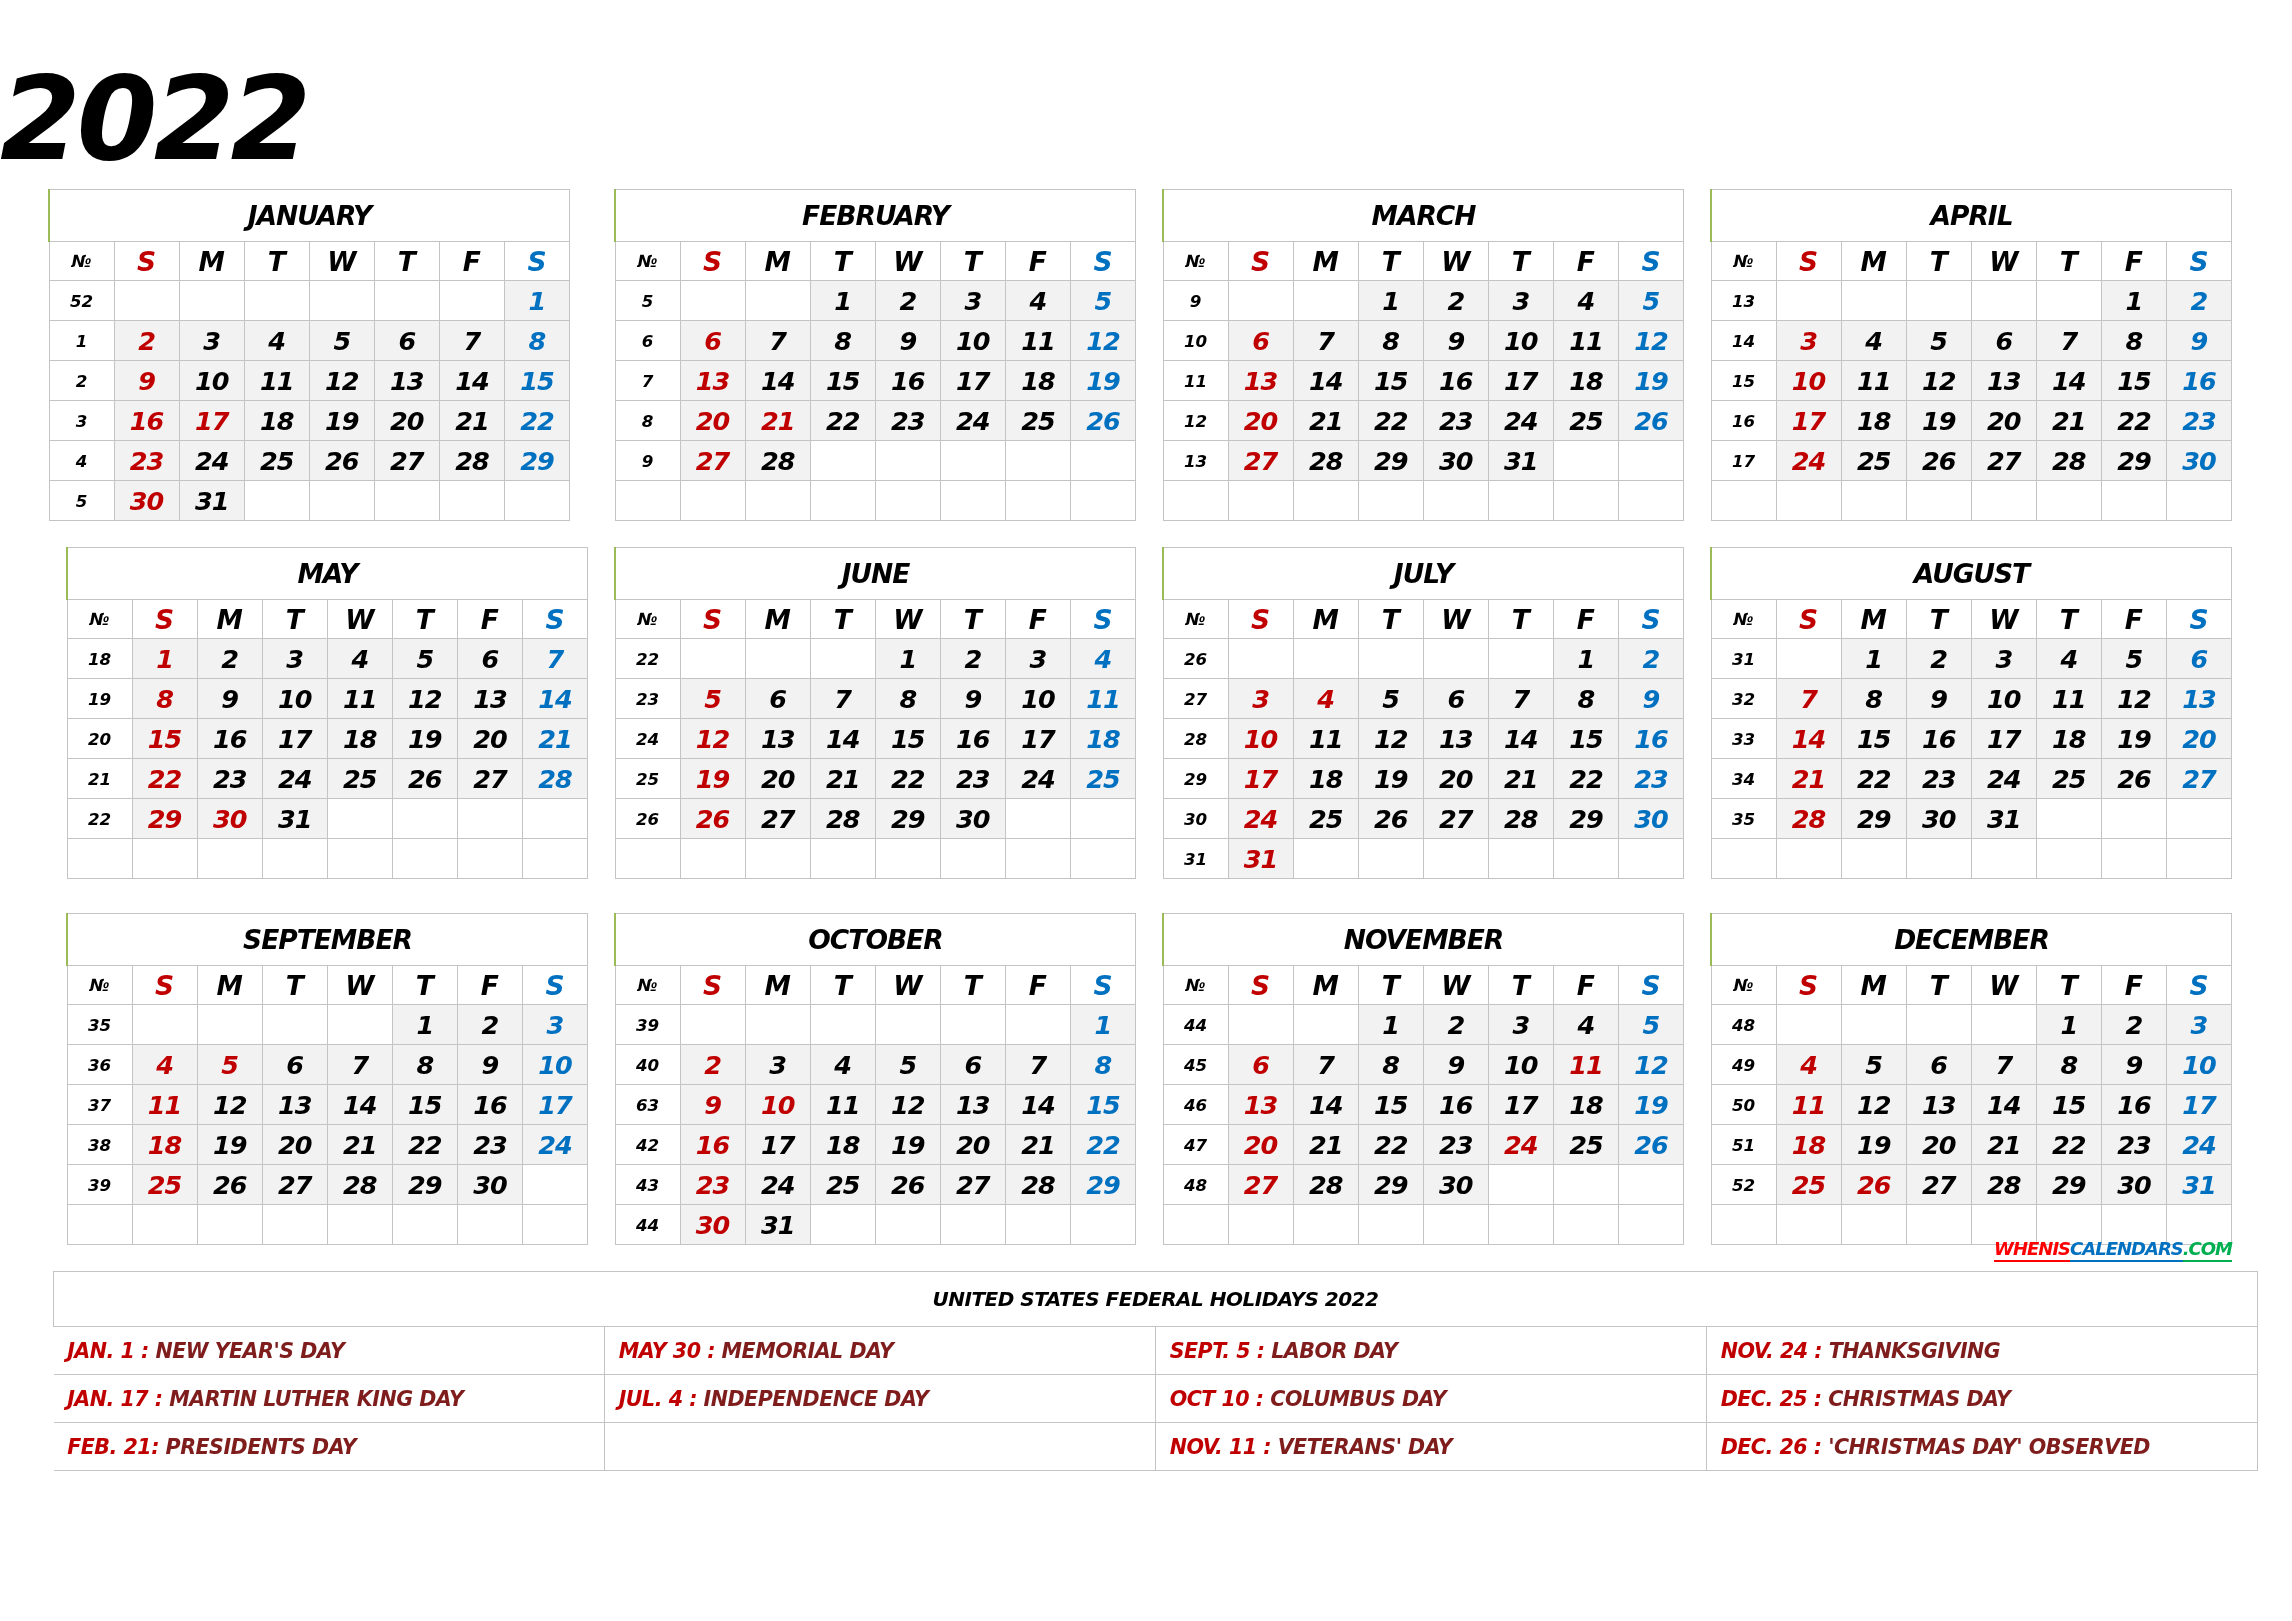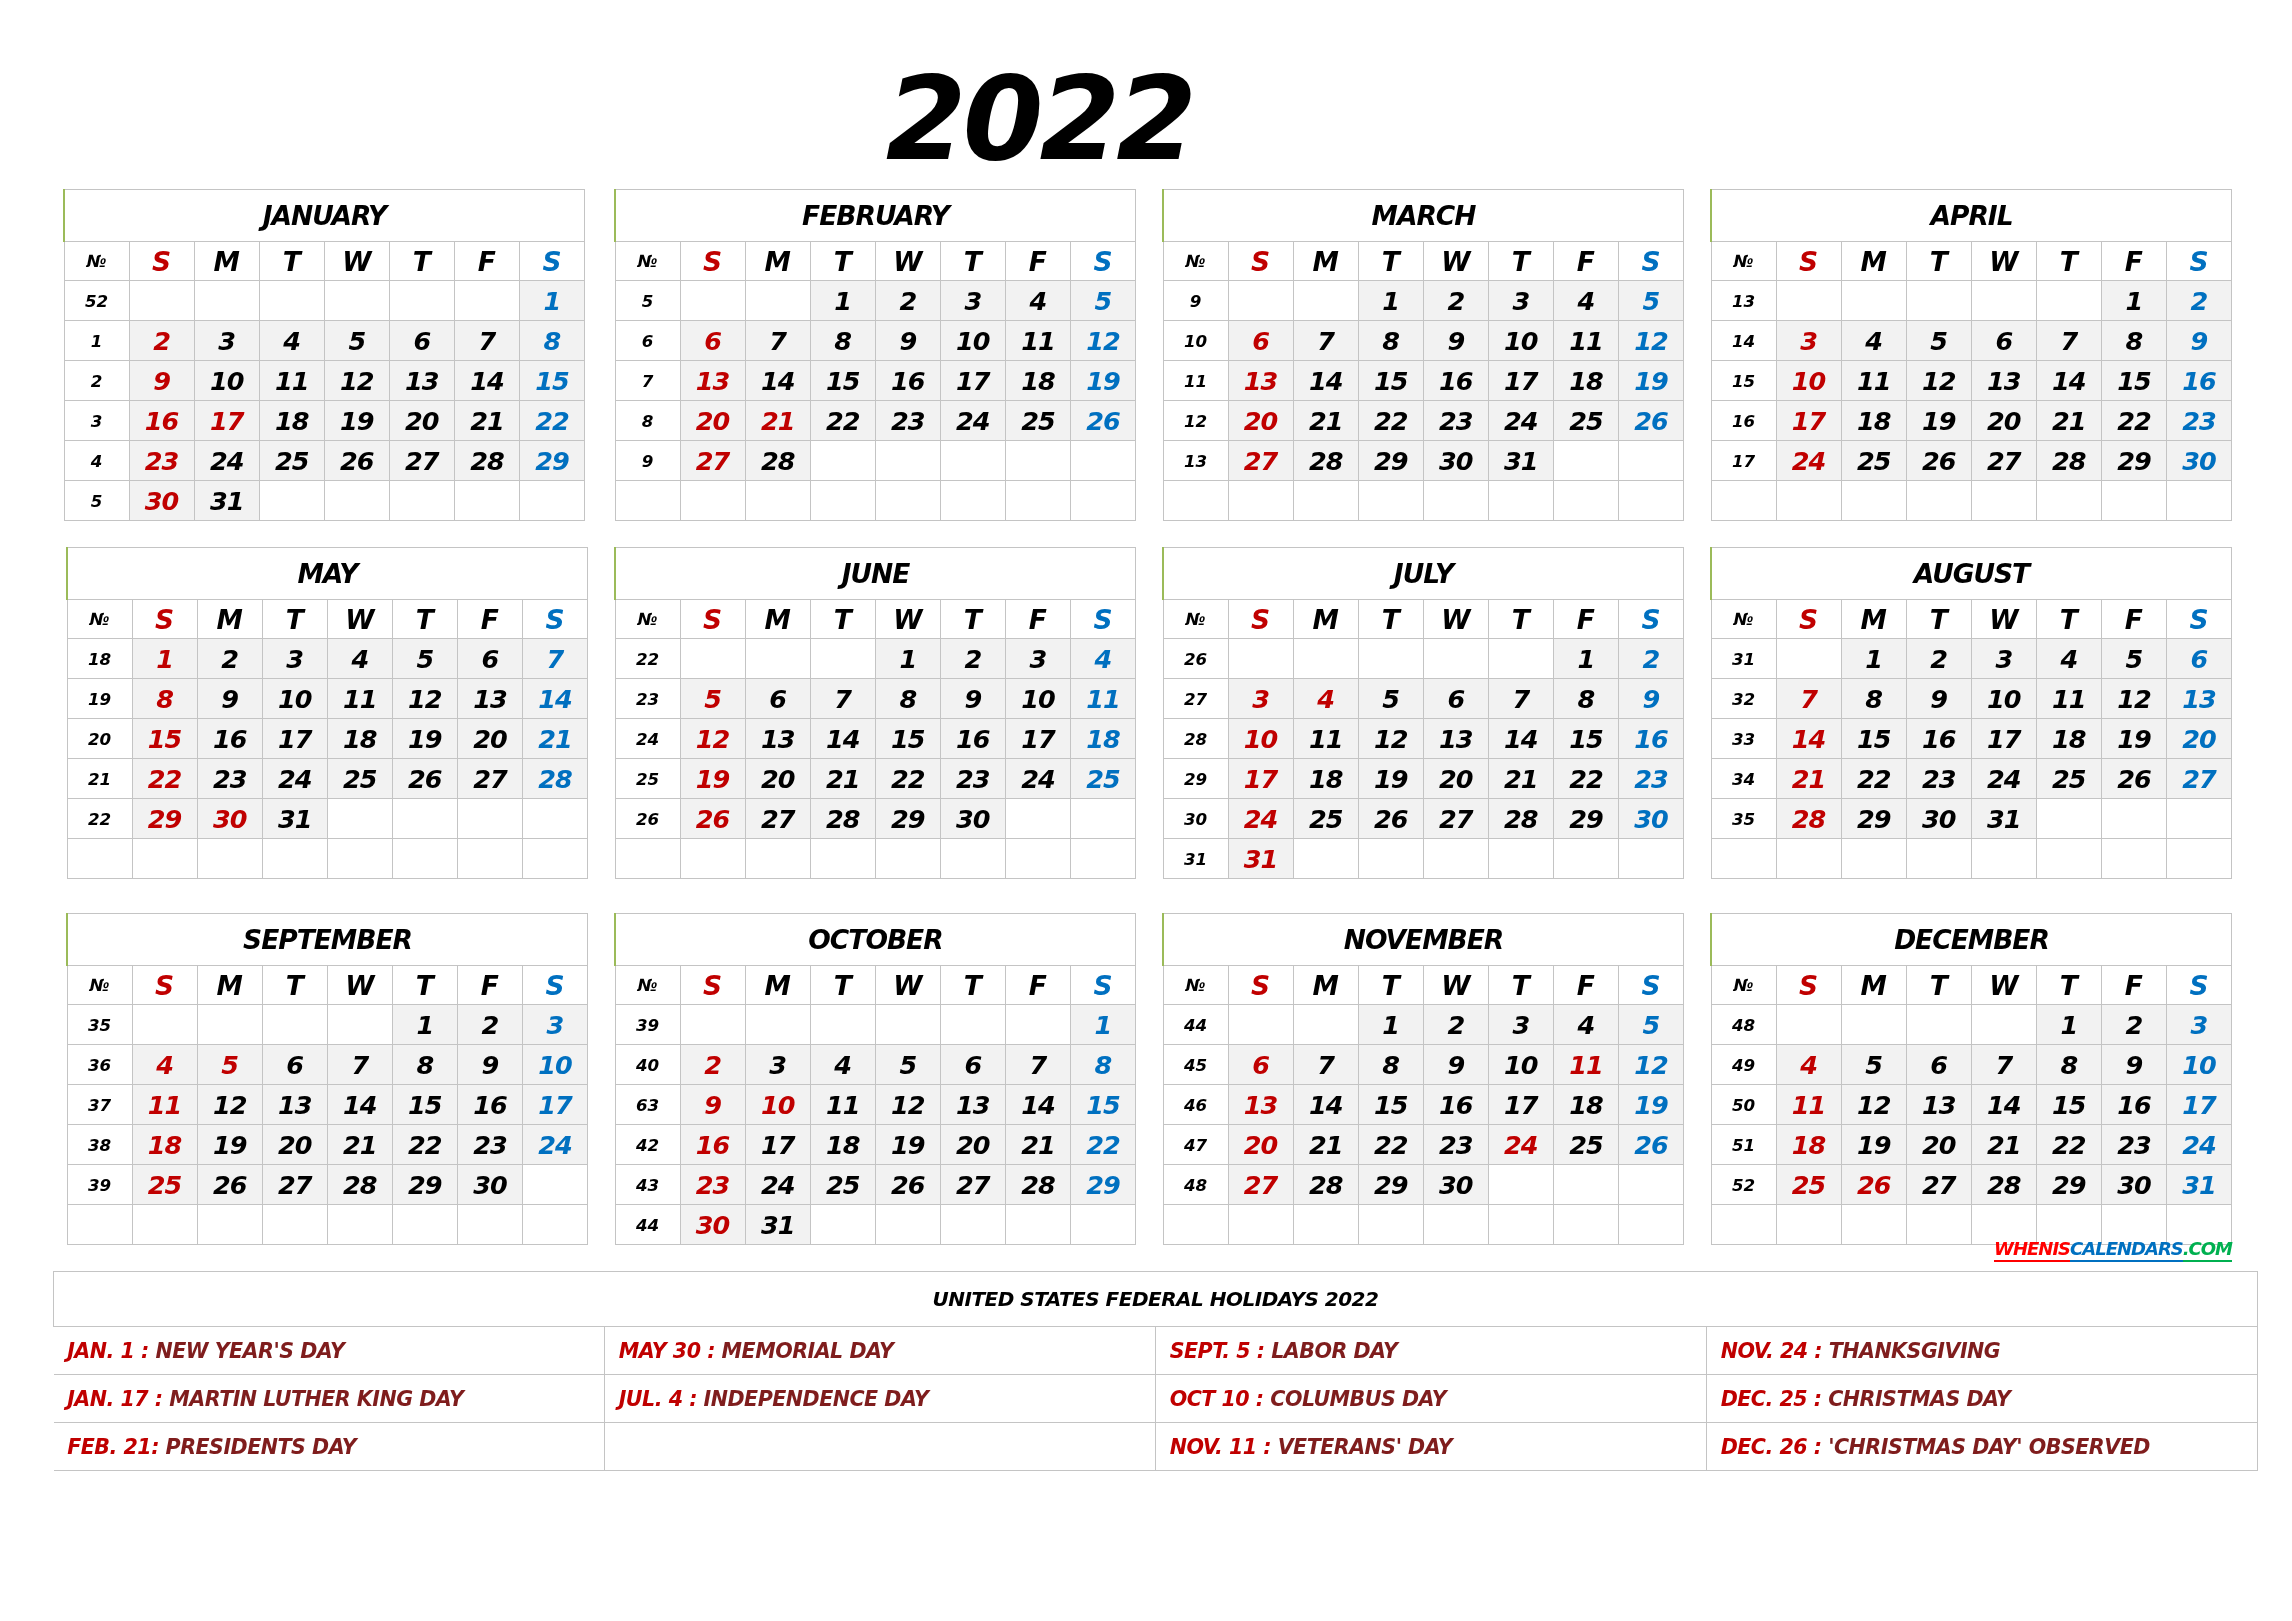--- a/index.html
+++ b/index.html
@@ -1,18 +1,18 @@
 <!DOCTYPE html>
 <html><head>
 <meta charset="utf-8">
 <style>
   html, body { margin: 0; padding: 0; background: #ffffff; }
   body { width: 2293px; height: 1621px; position: relative; overflow: hidden;
          font-family: "DejaVu Sans", sans-serif; font-style: italic; font-weight: bold; color: #000; }
-  .year-title { position: absolute; left: 0; width: 2079px; top: 61px; text-align: center;
+  .year-title { position: absolute; left: 0; width: 2079px; top: 61px; 
                 font-size: 116px; font-weight: 900; letter-spacing: -3.9px; line-height: 116px;
                 font-family: "DejaVu Sans", sans-serif; }
   .month { position: absolute; width: 522px; height: 321px; box-sizing: border-box; }
   .month table { border-collapse: collapse; width: 100%; height: 100%; table-layout: fixed; }
   .month td { border: 1.5px solid #c4c4c4; text-align: center; vertical-align: middle; padding: 0; }
   .month .mname { height: 51px; font-size: 26.5px; letter-spacing: -1px; border-left: 2px solid #9bbb59; border-top: 1.5px solid #c4c4c4; }
   .month .dow td { height: 38px; font-size: 26.5px; }
   .month .wk td { height: 39px; font-size: 25.5px; }
   .month td.wn { font-size: 16.7px; width: 61px; }
   .month td.dnum { letter-spacing: -1px; }
@@ -32,21 +32,21 @@
   .holidays tr td:last-child { border-right: 1.5px solid #c4c4c4; }
   .hdate { color: #c00000; }
   .hname { color: #7f1d1d; }
 </style>
 </head>
 <body>
 
 <div class="year-title">2022</div>
 
 <div id="months">
-    <div class="month" style="left: 63px; top: 189px;">
+    <div class="month" style="left: 48px; top: 189px;">
       <table>
         <tbody>
           <tr>
             <td colspan="8" class="mname">JANUARY</td>
           </tr>
           <tr class="dow">
             <td class="wn">№</td>
             <td class="red">S</td>
             <td class="black">M</td>
             <td class="black">T</td>

